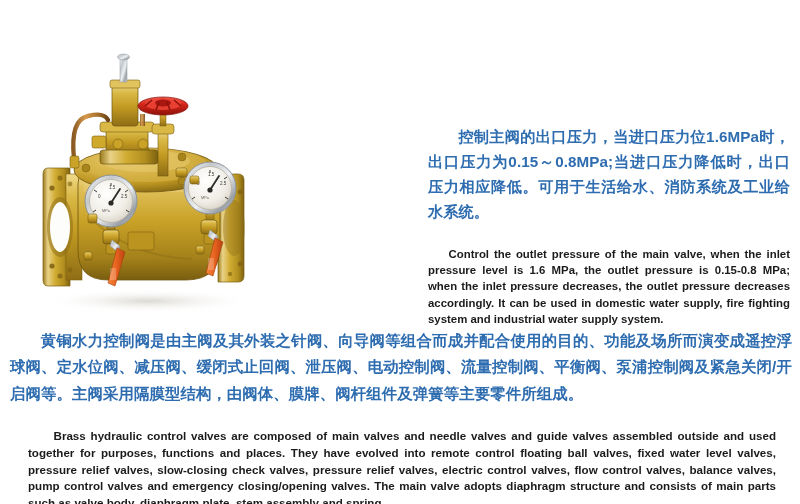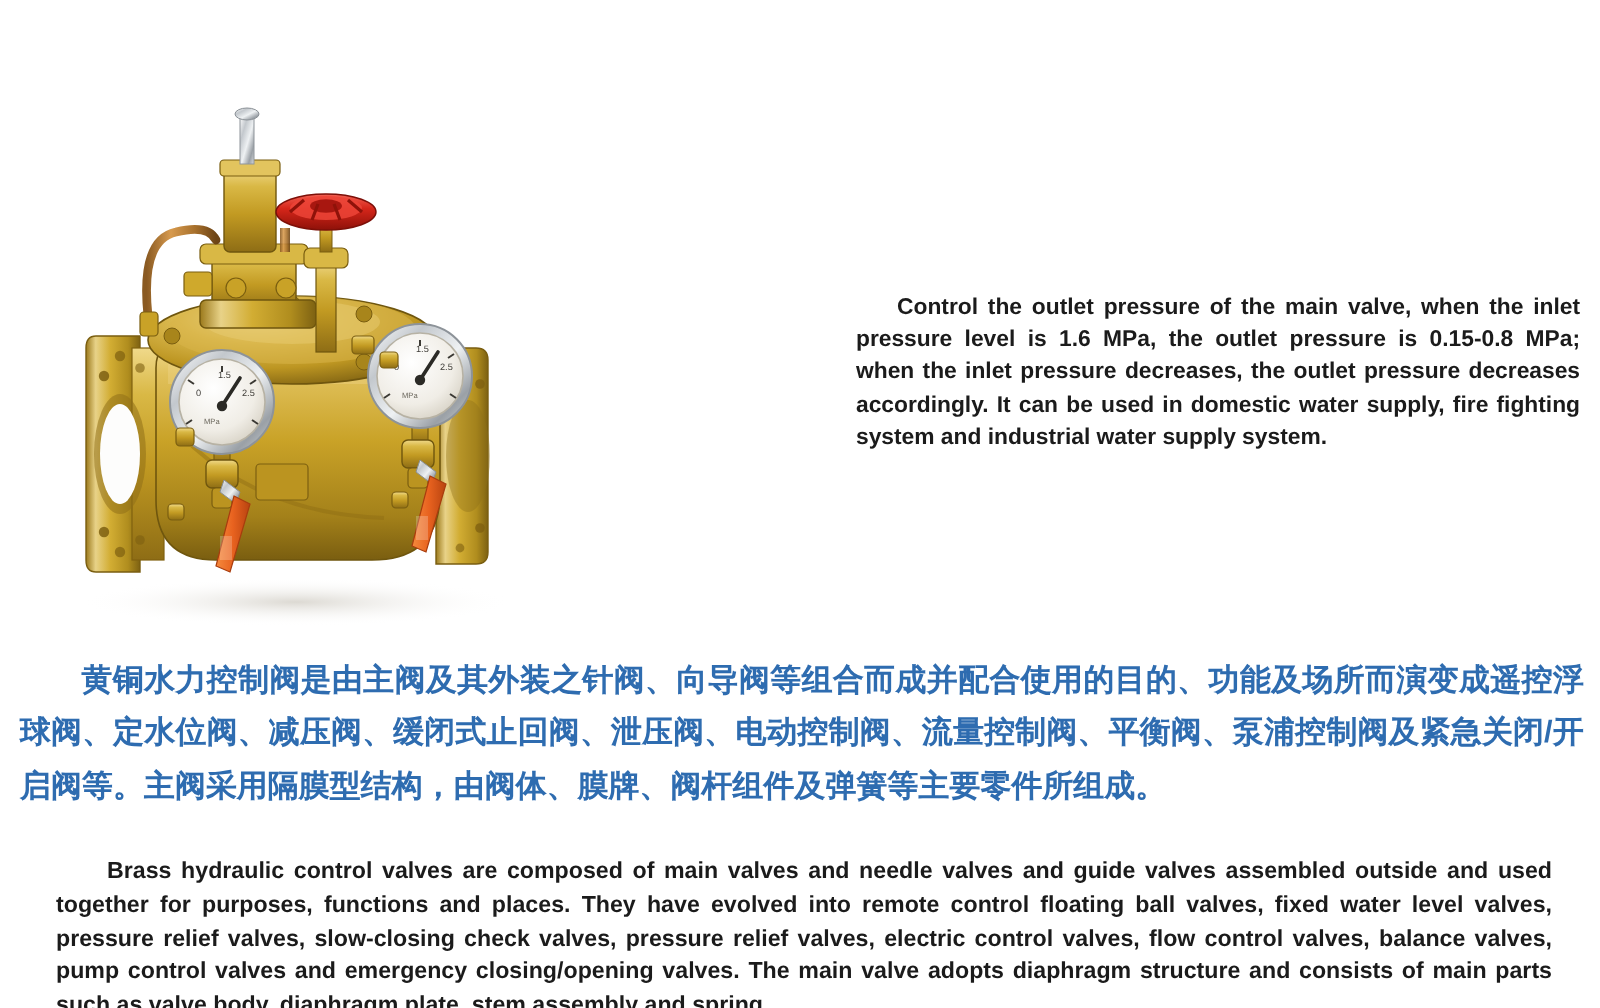--- a/index.html
+++ b/index.html
@@ -280,20 +280,21 @@
       <rect x="88" y="196" width="9" height="9" rx="2"></rect>
       <rect x="176" y="150" width="11" height="9" rx="2"></rect>
       <rect x="190" y="158" width="9" height="8" rx="2"></rect>
       <rect x="84" y="234" width="8" height="8" rx="2"></rect>
       <rect x="196" y="228" width="8" height="8" rx="2"></rect>
     </g>
   </svg>
 </div>
 
 <div id="spec-block">
+  <p class="cn-spec">控制主阀的出口压力，当进口压力位1.6MPa时，出口压力为0.15～0.8MPa;当进口压力降低时，出口压力相应降低。可用于生活给水、消防系统及工业给水系统。</p>
   <p class="en-spec">Control the outlet pressure of the main valve, when the inlet pressure level is 1.6 MPa, the outlet pressure is 0.15-0.8 MPa; when the inlet  pressure decreases, the outlet pressure decreases accordingly. It  can be used in domestic water supply, fire fighting system and industrial water supply system.</p>
 </div>
 
 <div id="overview-cn">
   <p class="cn-overview">黄铜水力控制阀是由主阀及其外装之针阀、向导阀等组合而成并配合使用的目的、功能及场所而演变成遥控浮球阀、定水位阀、减压阀、缓闭式止回阀、泄压阀、电动控制阀、流量控制阀、平衡阀、泵浦控制阀及紧急关闭/开启阀等。主阀采用隔膜型结构，由阀体、膜牌、阀杆组件及弹簧等主要零件所组成。</p>
 </div>
 
 <div id="overview-en">
   <p class="en-overview">Brass hydraulic control valves are composed of main valves and needle valves and guide valves assembled outside and used together for purposes, functions and places. They have evolved into remote control floating ball valves, fixed water level valves, pressure relief valves, slow-closing check valves, pressure relief valves, electric control valves, flow control valves, balance valves, pump control valves and emergency closing/opening valves. The main valve adopts diaphragm structure and consists of main parts such as valve body, diaphragm plate, stem assembly and spring.</p>
 </div>

